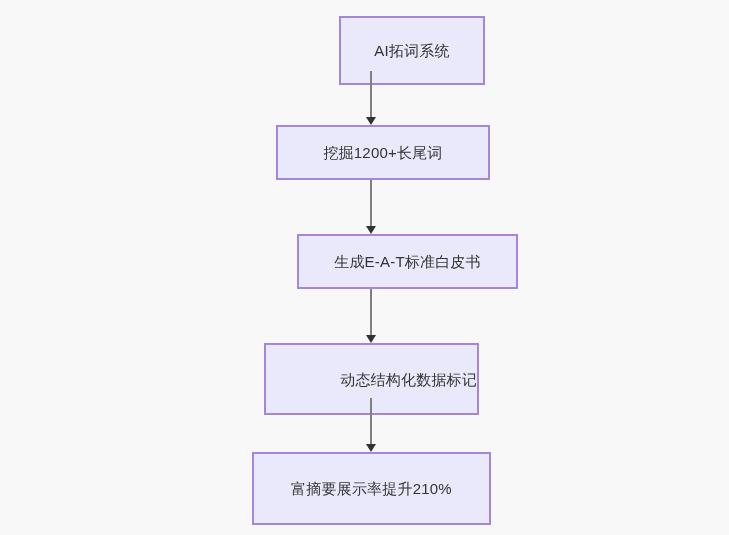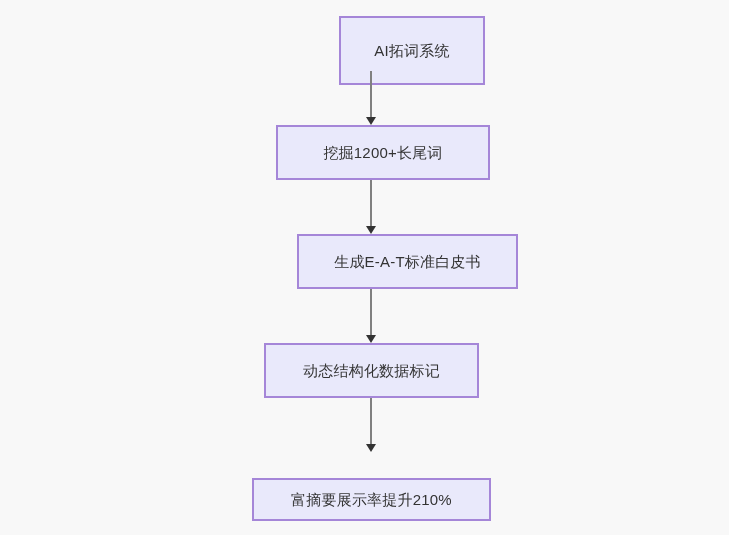--- a/index.html
+++ b/index.html
@@ -87,26 +87,26 @@
 
   <div class="node" style="left:261px; top:234px; width:221px; height:55px;margin-left:36px;">
     <span class="node-label">生成E-A-T标准白皮书</span>
   </div>
 
   <div class="edge" style="left:371px; top:289px;">
     <div class="edge-line" style="height:46px;"></div>
     <div class="edge-head" style="top:46px;"></div>
   </div>
 
-  <div class="node" style="left:264px; top:343px; width:215px; height:55px;">
+  <div class="node" style="left:264px; top:343px; width:215px; height:72px;justify-content:flex-end;">
     <span class="node-label">动态结构化数据标记</span>
   </div>
 
   <div class="edge" style="left:371px; top:398px;">
     <div class="edge-line" style="height:46px;"></div>
     <div class="edge-head" style="top:46px;"></div>
   </div>
 
-  <div class="node" style="left:252px; top:478px; width:239px; height:43px;">
+  <div class="node" style="left:252px; top:452px; width:239px; height:73px;">
     <span class="node-label">富摘要展示率提升210%</span>
   </div>
 
 </div>
 
 </body></html>

